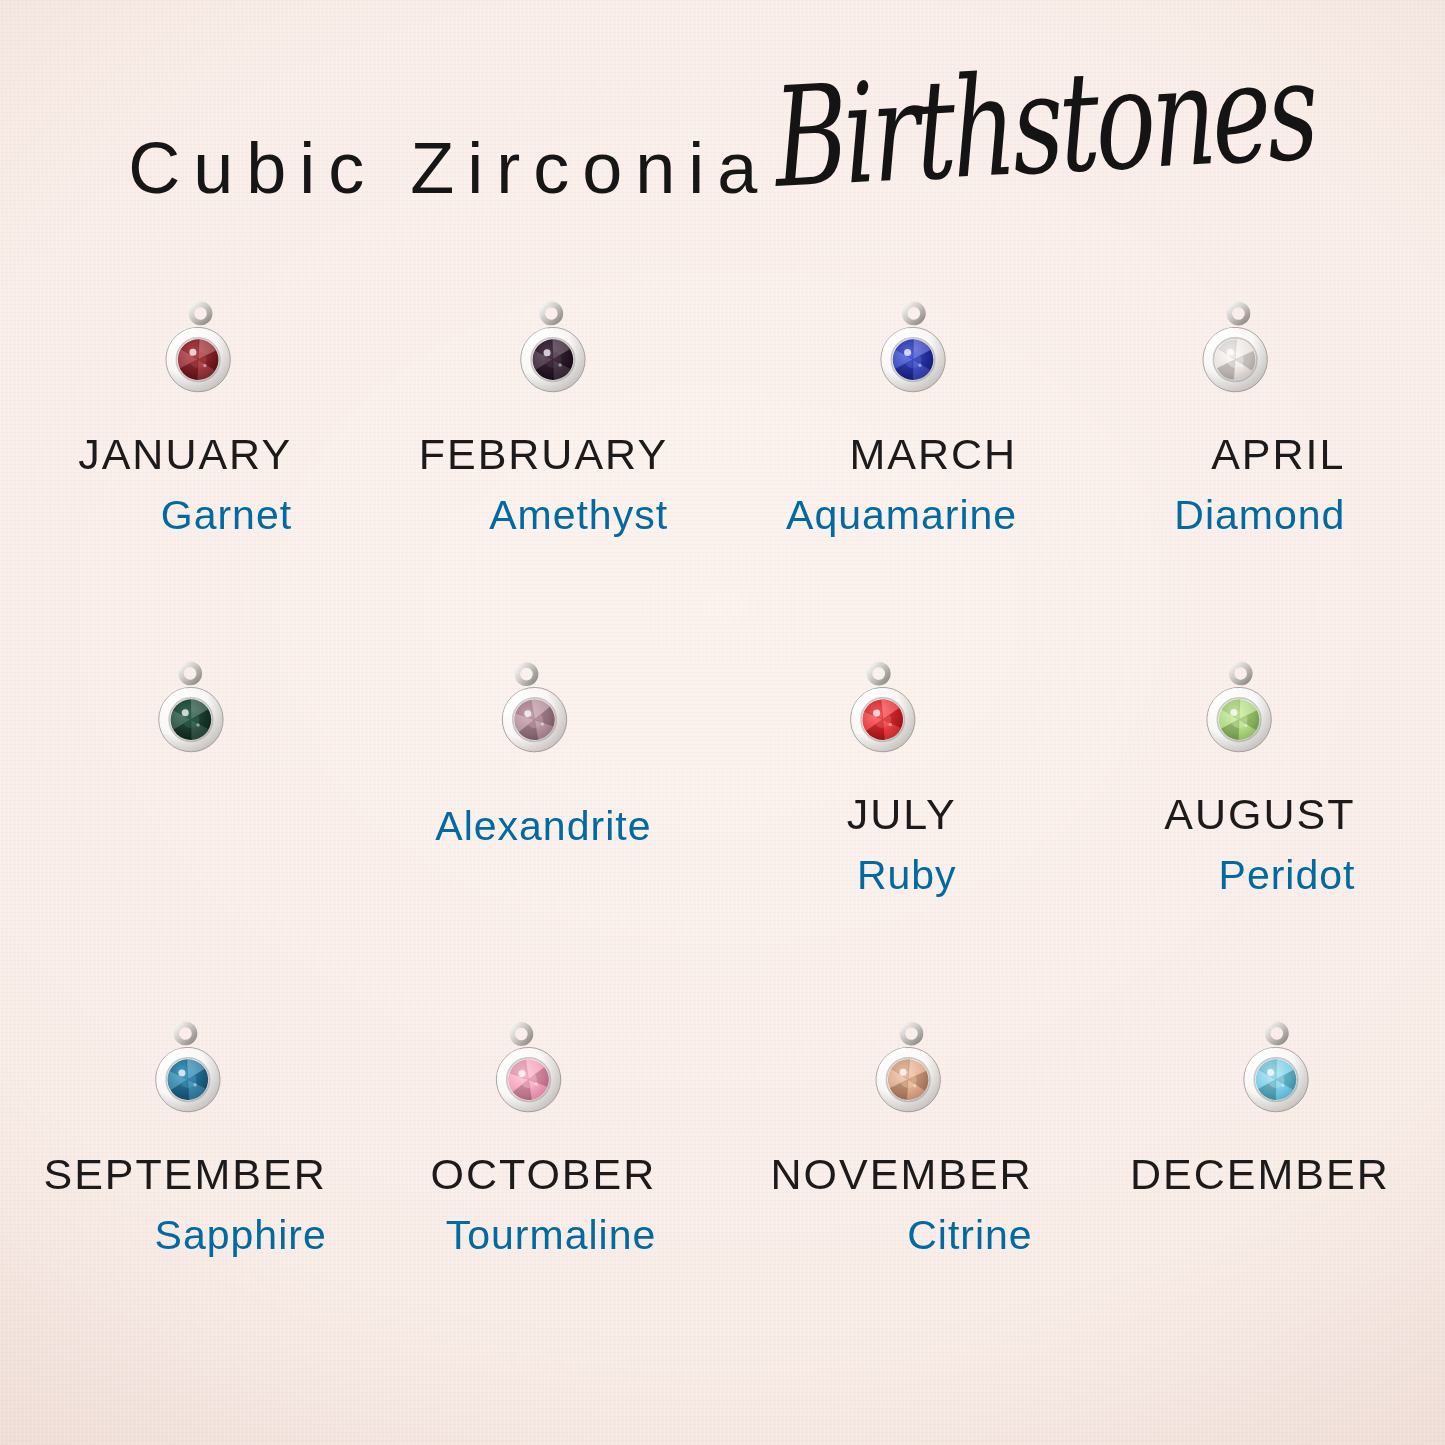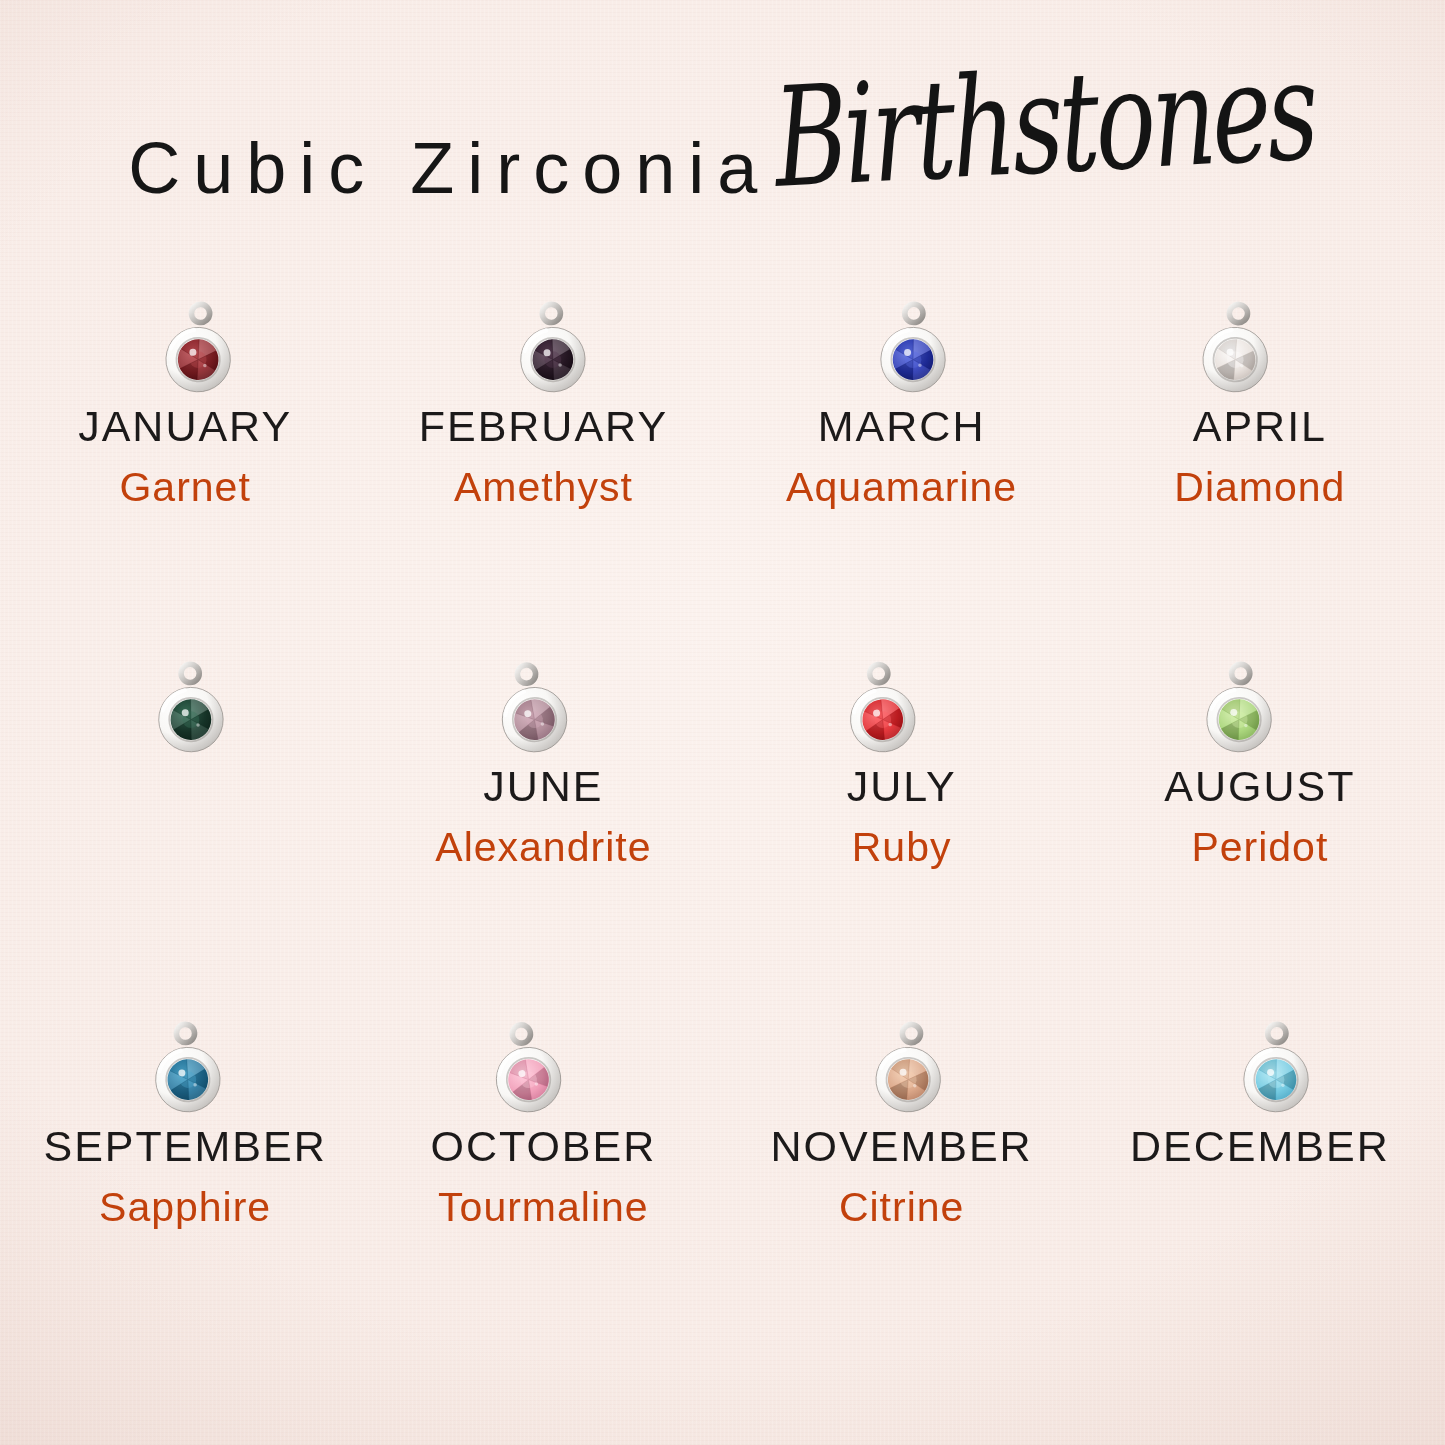--- a/index.html
+++ b/index.html
@@ -45,23 +45,23 @@
   }
 
   .grid {
     position: absolute; top: 268px; left: 6px; right: 6px; z-index: 1;
     display: grid; grid-template-columns: repeat(4, 1fr);
     grid-auto-rows: 265px; row-gap: 95px;
   }
   .cell { margin: 0; display: flex; flex-direction: column; align-items: center; }
   .charm { height: 110px; margin-top: 24px; }
   .charm svg { display: block; overflow: visible; }
-  .labels { text-align: center; }
+  .labels { text-align: right; margin-top: 28px; }
   .month { font-size: 43px; letter-spacing: 2px; color: #1c1a1a; }
-  .stone { font-size: 41px; letter-spacing: 1px; margin-top: 13px; color: #c2410c; }
+  .stone { font-size: 41px; letter-spacing: 1px; margin-top: 13px; color: #0369a1; }
 </style>
 </head>
 <body>
 
 <div class="page">
   <header class="title-row">
     <span class="title-main">Cubic Zirconia</span>
     <span class="title-script">Birthstones</span>
   </header>
   <main class="grid">
@@ -337,21 +337,20 @@
       <path d="M60 96 L35 82 A29 29 0 0 1 60 67 Z" fill="#000000" opacity=".08"></path>
     </g>
     <circle cx="60" cy="96" r="12" fill="#d2abb8" opacity=".4"></circle>
     <path d="M60 67 L60 125 M35 82 L85 110 M35 110 L85 82" stroke="#7b5364" stroke-width="1" opacity=".35"></path>
     <circle cx="52" cy="86" r="5" fill="#ffffff" opacity=".75"></circle>
     <circle cx="70" cy="104" r="2.5" fill="#ffffff" opacity=".45"></circle>
   </g>
 </svg>
         </span>
     <figcaption class="labels">
-      <div class="month">JUNE</div>
       <div class="stone">Alexandrite</div>
     </figcaption>
   </figure>
 
   <figure class="cell">
     <span class="charm" style="transform: translateX(-19px);">
           <svg width="84" height="110" viewBox="0 0 120 156">
   <defs>
     <linearGradient id="rg6" x1="0" y1="0" x2="1" y2="1">
       <stop offset="0" stop-color="#f8f7f5"></stop>

